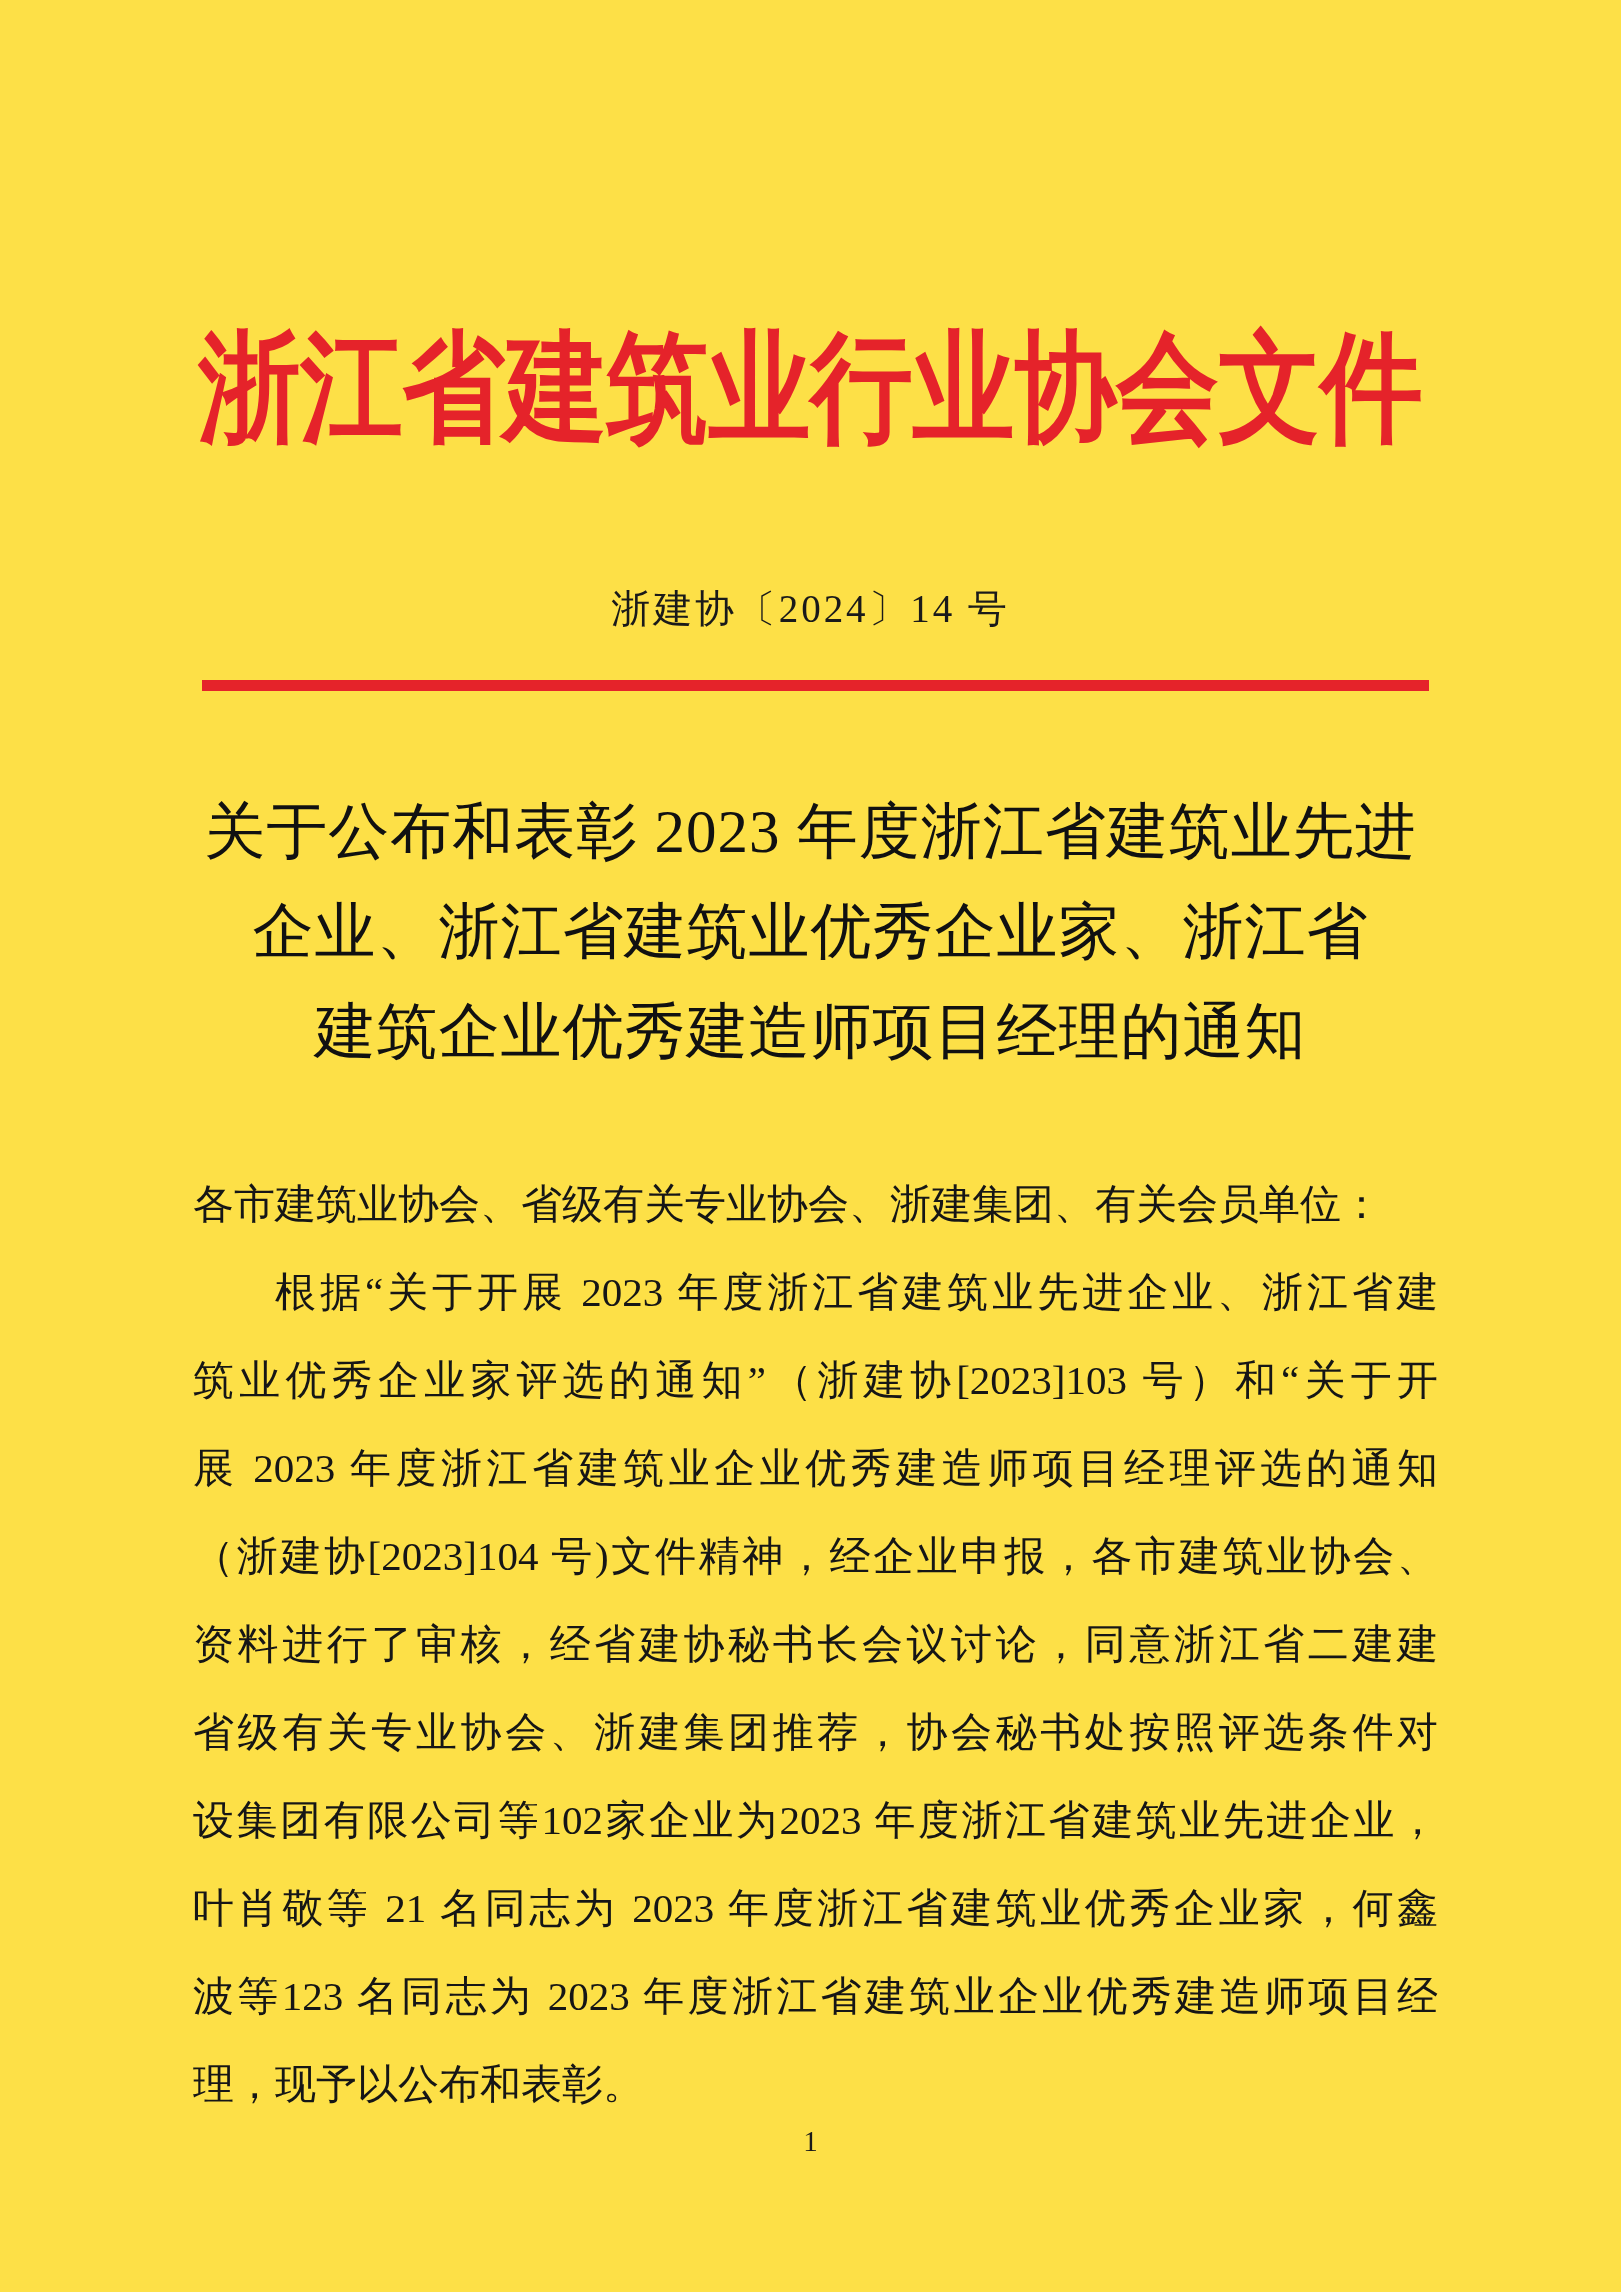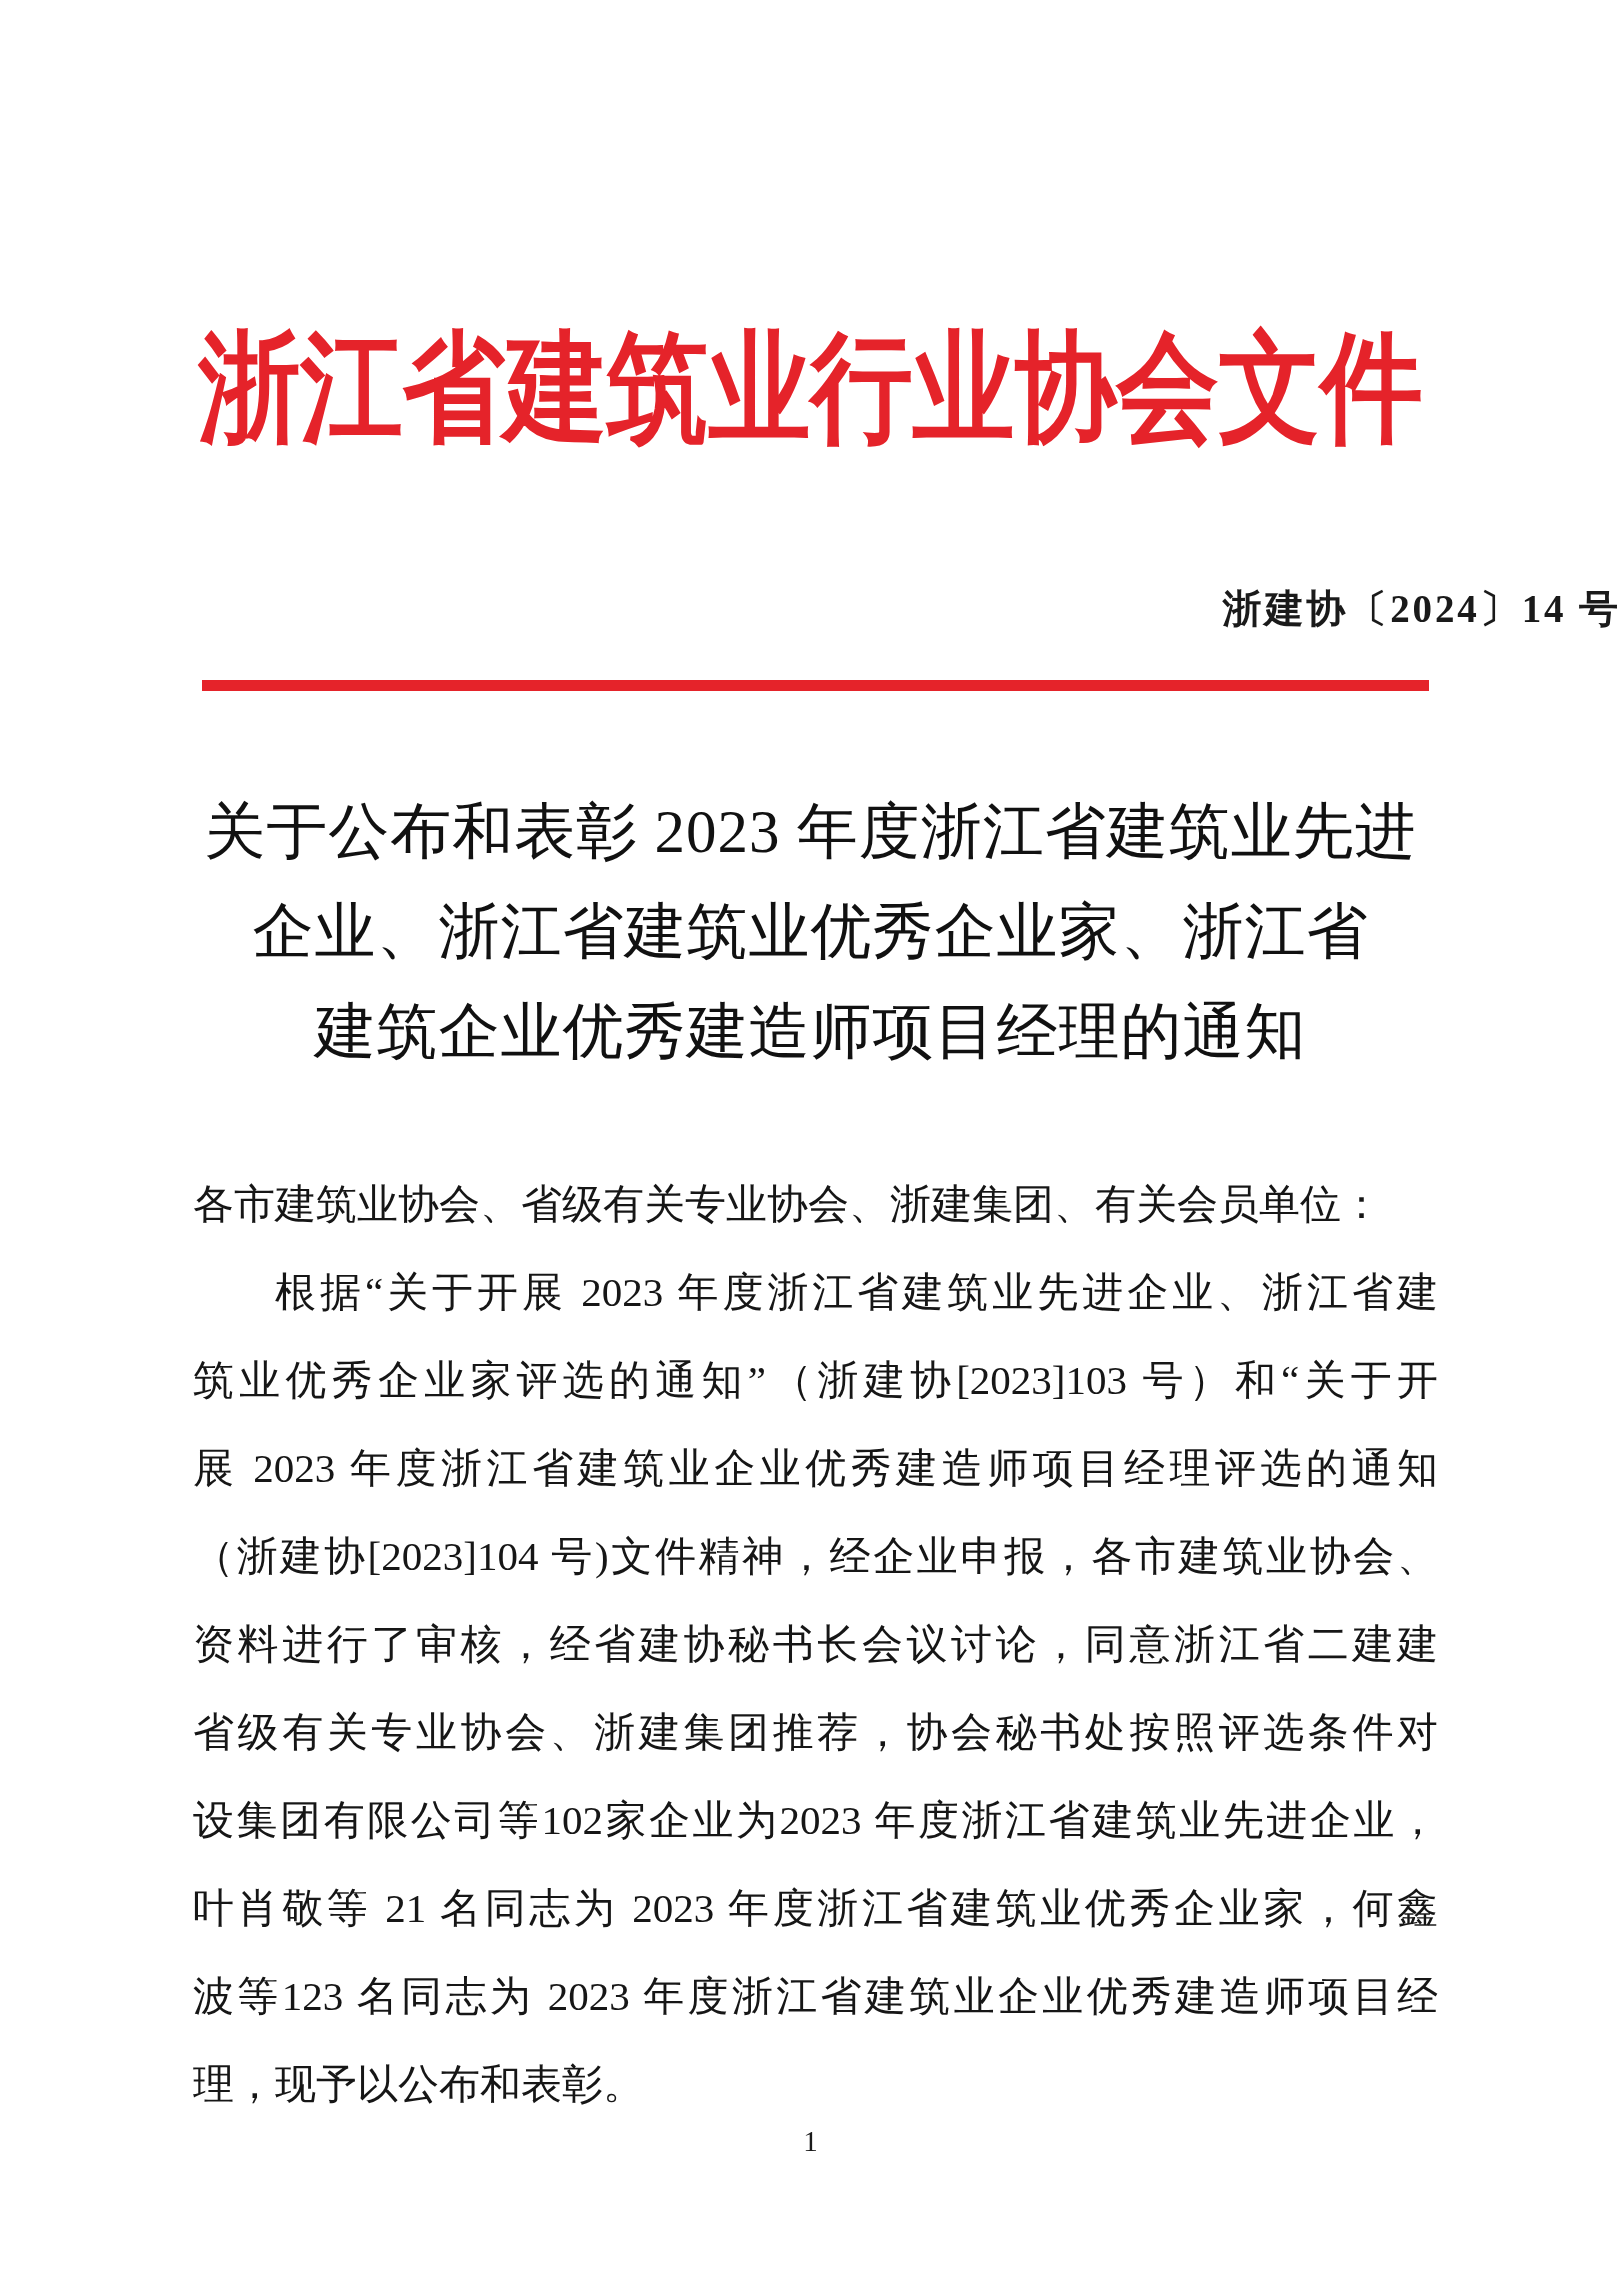--- a/index.html
+++ b/index.html
@@ -5,21 +5,21 @@
   html, body {
     margin: 0;
     padding: 0;
     background: #888;
   }
   .page {
     position: relative;
     width: 1621px;
     height: 2293px;
     margin: 0 auto;
-    background: #ffffff;
+    background: #fde047;
     overflow: hidden;
     font-family: "Liberation Serif", "DejaVu Serif", serif;
     color: #161616;
   }
   .org-header {
     position: absolute;
     top: 323px;
     left: 0;
     width: 100%;
     text-align: center;
@@ -30,23 +30,23 @@
     white-space: nowrap;
     transform: scaleY(1.18);
     transform-origin: center top;
     line-height: 1.1;
   }
   .doc-number {
     position: absolute;
     top: 582px;
     left: 0;
     width: 100%;
-    text-align: right;
+    text-align: center;
     font-size: 39px;
-    font-weight: 700;
+    font-weight: 400;
     letter-spacing: 2.9px;
     color: #1a1a1a;
     white-space: nowrap;
   }
   .red-divider {
     position: absolute;
     top: 680px;
     left: 202px;
     width: 1227px;
     height: 10.8px;

